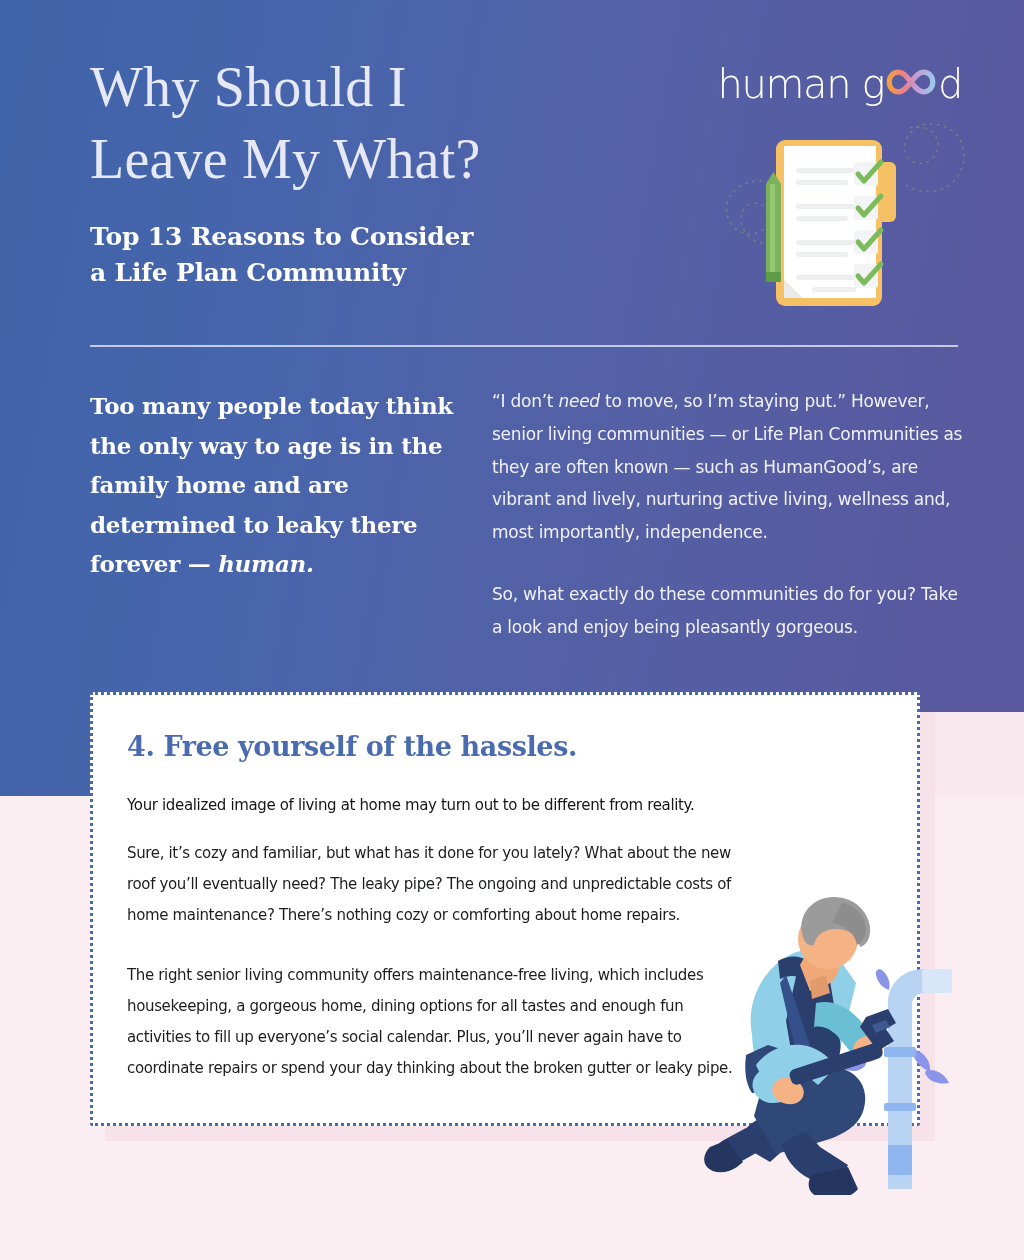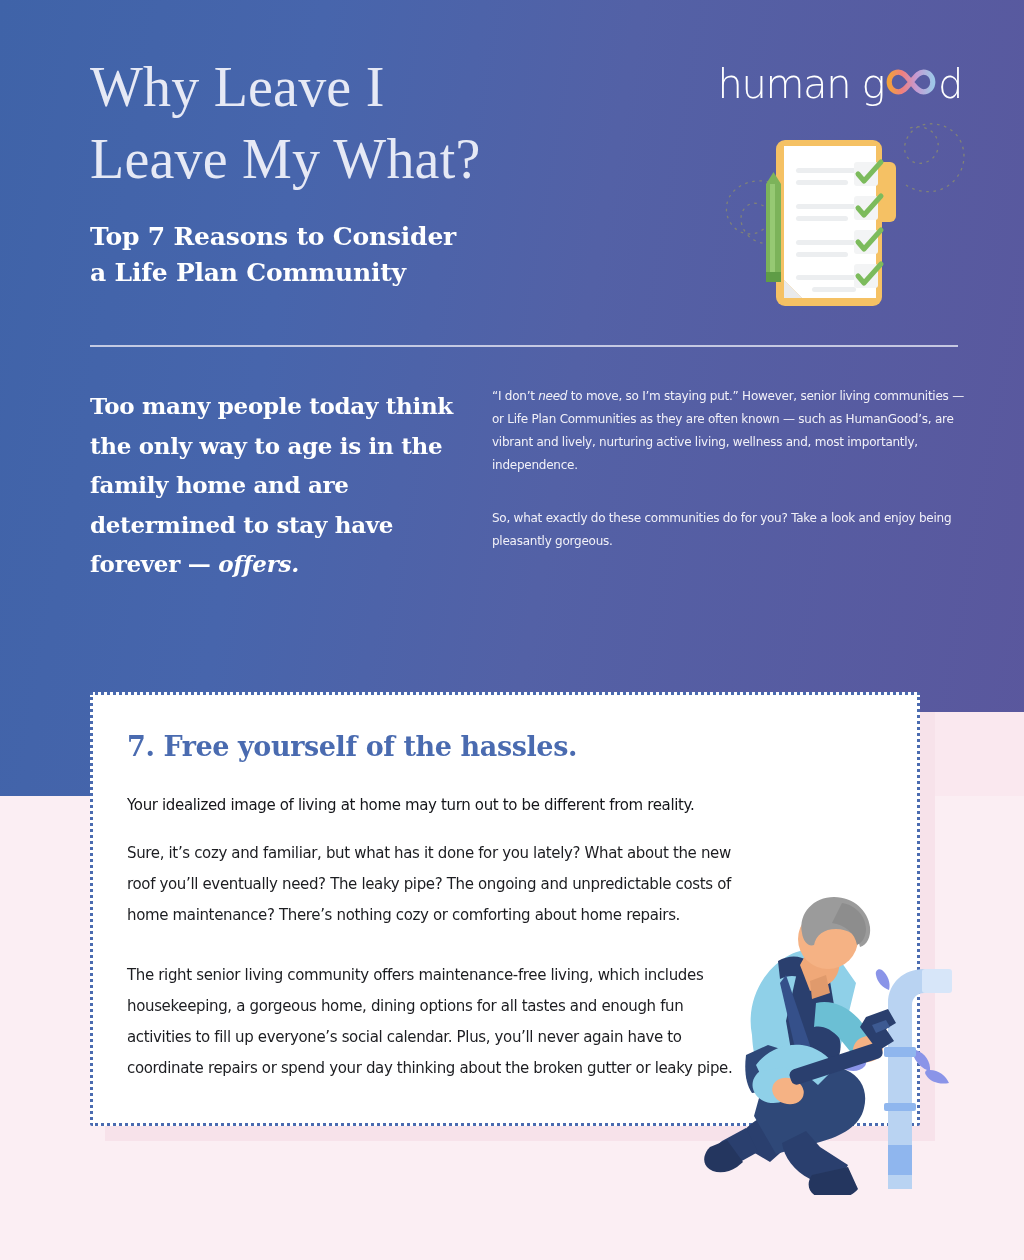--- a/index.html
+++ b/index.html
@@ -69,21 +69,21 @@
     position:absolute; left:90px; top:386px; width:375px;
     font-family:"DejaVu Serif", serif;
     font-size:23px; font-weight:700; line-height:1.72;
     color:#ffffff; letter-spacing:-.3px;
   }
   .lede em { font-style:italic; }
 
   .intro-col { position:absolute; left:492px; top:385px; width:472px; }
   .intro-col p {
     font-family:"DejaVu Sans", sans-serif;
-    font-size:12px; line-height:1.93; color:#f2f1f8;
+    font-size:17px; line-height:1.93; color:#f2f1f8;
     letter-spacing:-.25px;
   }
   .intro-col p + p { margin-top:29px; }
   .intro-col em { font-style:italic; }
 
   
   .card-shadow {
     position:absolute; left:105px; top:712px; width:830px; height:429px;
     background:#f7e2ea;
   }
@@ -119,26 +119,26 @@
 </head>
 <body>
 
 <div class="bg-blue"></div>
 <div class="bg-pink-block"></div>
 <div class="bg-pink-base"></div>
 
 <div class="header">
 
   <h1 class="title">
-    <span class="ln">Why Leave I</span>
+    <span class="ln">Why Should I</span>
     <span class="ln">Leave My What?</span>
   </h1>
 
   <h2 class="subtitle">
-    <span class="ln">Top 7 Reasons to Consider</span>
+    <span class="ln">Top 13 Reasons to Consider</span>
     <span class="ln">a Life Plan Community</span>
   </h2>
 
   <div class="logo">
     <span class="logo-text">human g</span>
     <span class="logo-inf">
       <svg width="54" height="30" viewBox="0 0 54 30" aria-hidden="true">
         <defs>
           <linearGradient id="infGrad" x1="0" y1="0" x2="1" y2="0">
             <stop offset="0%" stop-color="#f2a13c"></stop>
@@ -198,34 +198,34 @@
         <path d="M144 122l6 7 17-19"></path>
         <path d="M144 156l6 7 17-19"></path>
       </g>
     </svg>
   </div>
 
   <div class="divider"></div>
 </div>
 
 <div class="lede">
-  <span>Too many people today think the only way to age is in the family home and are determined to stay have forever — </span><em>offers.</em>
+  <span>Too many people today think the only way to age is in the family home and are determined to leaky there forever — </span><em>human.</em>
 </div>
 
 <div class="intro-col">
   <p>
     <span>“I don’t </span><em>need</em><span> to move, so I’m staying put.” However, senior living communities — or Life Plan Communities as they are often known — such as HumanGood’s, are vibrant and lively, nurturing active living, wellness and, most importantly, independence.</span>
   </p>
   <p>So, what exactly do these communities do for you? Take a look and enjoy being pleasantly gorgeous.</p>
 </div>
 
 <div class="card-shadow"></div>
 
 <div class="card">
-  <div class="card-title">7. Free yourself of the hassles.</div>
+  <div class="card-title">4. Free yourself of the hassles.</div>
   <div class="card-lead">Your idealized image of living at home may turn out to be different from reality.</div>
   <div class="card-body">
     <p>Sure, it’s cozy and familiar, but what has it done for you lately? What about the new roof you’ll eventually need? The leaky pipe? The ongoing and unpredictable costs of home maintenance? There’s nothing cozy or comforting about home repairs.</p>
     <p>The right senior living community offers maintenance-free living, which includes housekeeping, a gorgeous home, dining options for all tastes and enough fun activities to fill up everyone’s social calendar. Plus, you’ll never again have to coordinate repairs or spend your day thinking about the broken gutter or leaky pipe.</p>
   </div>
 </div>
 
 <div class="plumber">
   <svg width="320" height="300" viewBox="0 0 320 300" aria-hidden="true">
 

